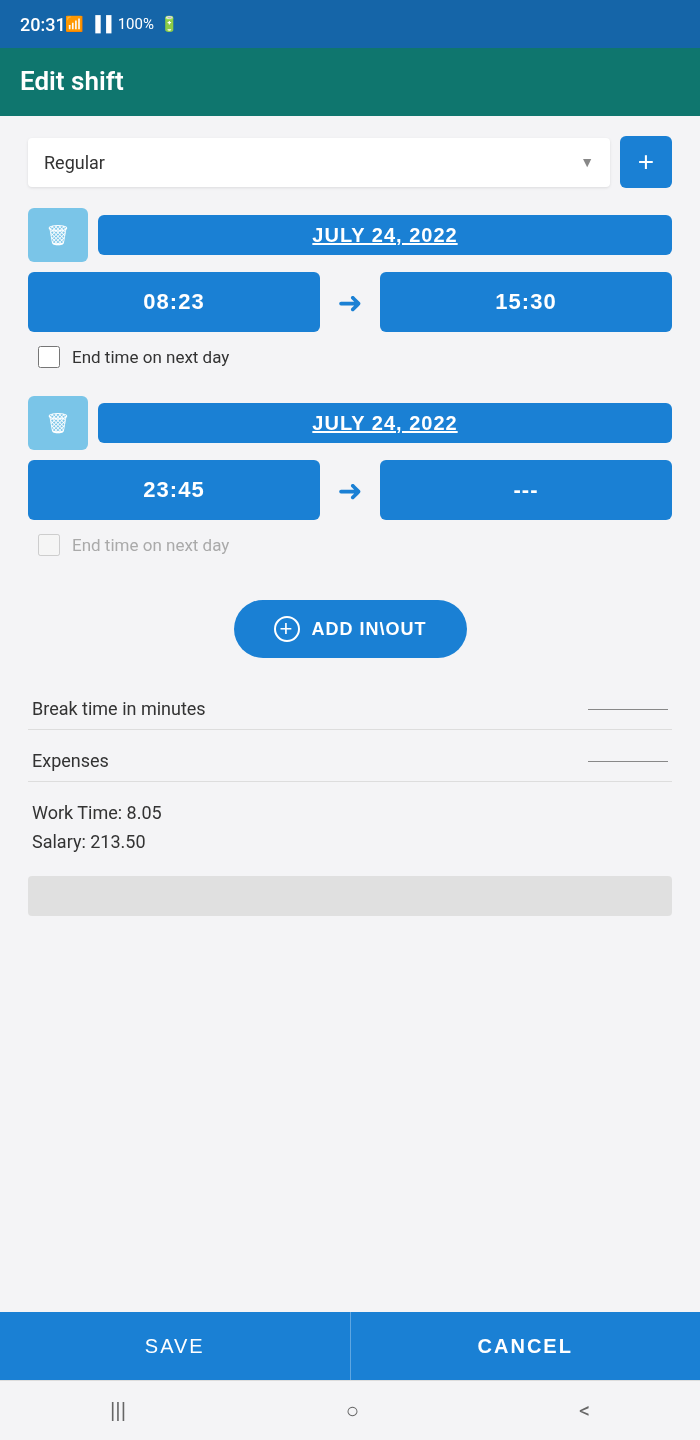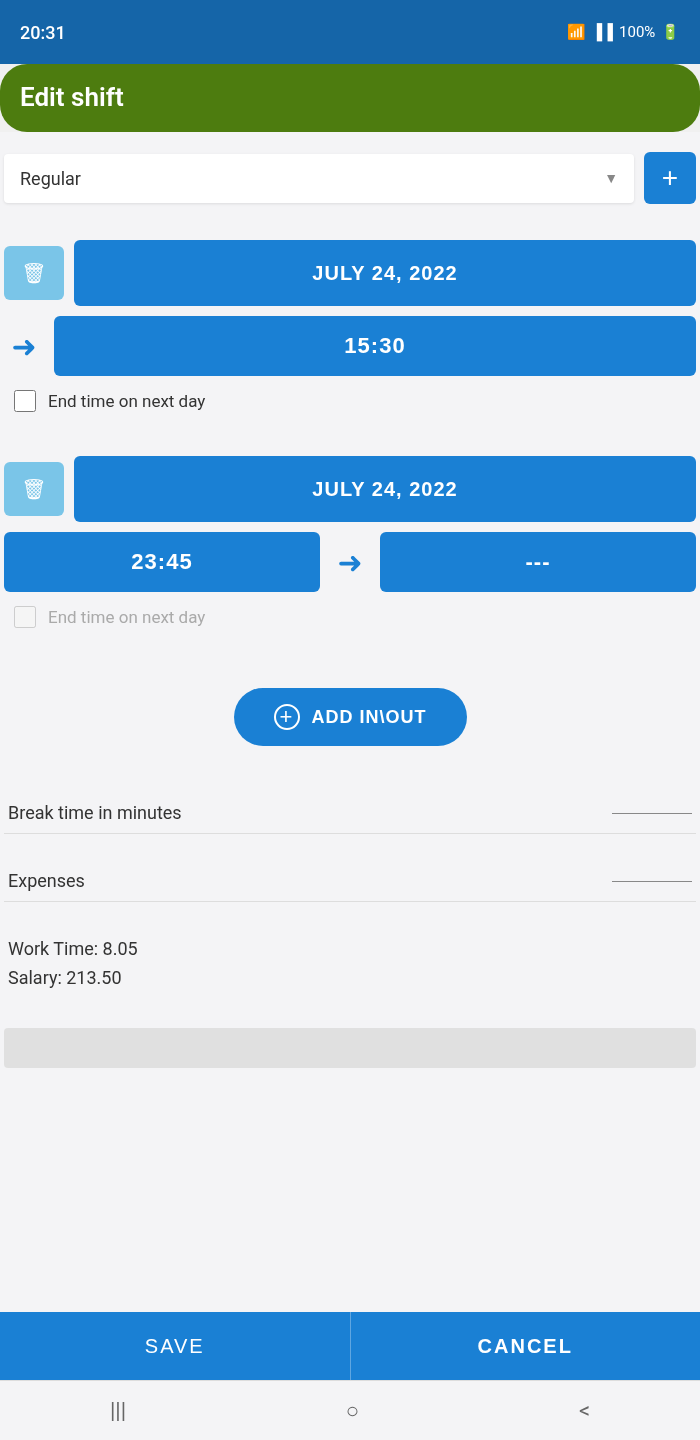--- a/index.html
+++ b/index.html
@@ -9,59 +9,58 @@
       min-height: 1440px;
       background: #f0f0f0;
       font-family: 'Roboto', Arial, sans-serif;
       display: flex;
       flex-direction: column;
     }
 
     
     .status-bar {
       background: #1565a8;
-      height: 64px;
-      display: flex;
-      align-items: center;
-      justify-content: space-between;
+      height: 48px;
+      display: flex;
+      align-items: center;
+      justify-content: flex-start;
       padding: 0 20px;
     }
     .status-time {
       color: white;
       font-size: 18px;
       font-weight: 500;
     }
     .status-icons {
       display: flex;
       align-items: center;
       gap: 6px;
       color: white;
       font-size: 15px;
     }
 
     
     .header {
-      background: #4d7c0f;
+      background: #0f766e;
       padding: 18px 32px 20px 20px;
-      border-radius: 27px;
     }
     .header-title {
       color: white;
       font-size: 26px;
       font-weight: 600;
     }
 
     
     .content {
       flex: 1;
       background: #f4f4f6;
-      padding: 20px 4px;
+      padding: 20px 28px;
       display: flex;
       flex-direction: column;
-      gap: 16px;
+      gap: 0;
     }
 
     
     .shift-type-row {
       display: flex;
       align-items: center;
       margin-bottom: 20px;
       gap: 10px;
     }
     .shift-type-select {
@@ -123,28 +122,29 @@
     .delete-icon {
       color: white;
       font-size: 20px;
     }
     .date-btn {
       flex: 1;
       background: #1a80d4;
       color: white;
       border: none;
       border-radius: 6px;
-      height: 66px;
+      height: 40px;
       font-size: 20px;
       font-weight: 600;
       letter-spacing: 1px;
       display: flex;
       align-items: center;
       justify-content: center;
       cursor: pointer;
+      text-decoration: underline;
     }
 
     
     .time-row {
       display: flex;
       align-items: center;
       gap: 10px;
       margin-bottom: 14px;
     }
     .time-btn {
@@ -339,20 +339,23 @@
   <div class="shift-block">
     <div class="date-row">
       <button class="delete-btn">
         <span class="delete-icon">🗑</span>
       </button>
       <button class="date-btn">
         <span>JULY 24, 2022</span>
       </button>
     </div>
     <div class="time-row">
+      <button class="time-btn">
+        <span>08:23</span>
+      </button>
       <span class="arrow-icon">➜</span>
       <button class="time-btn">
         <span>15:30</span>
       </button>
     </div>
     <div class="checkbox-row">
       <input type="checkbox" style="">
       <span class="checkbox-label">End time on next day</span>
     </div>
   </div>

